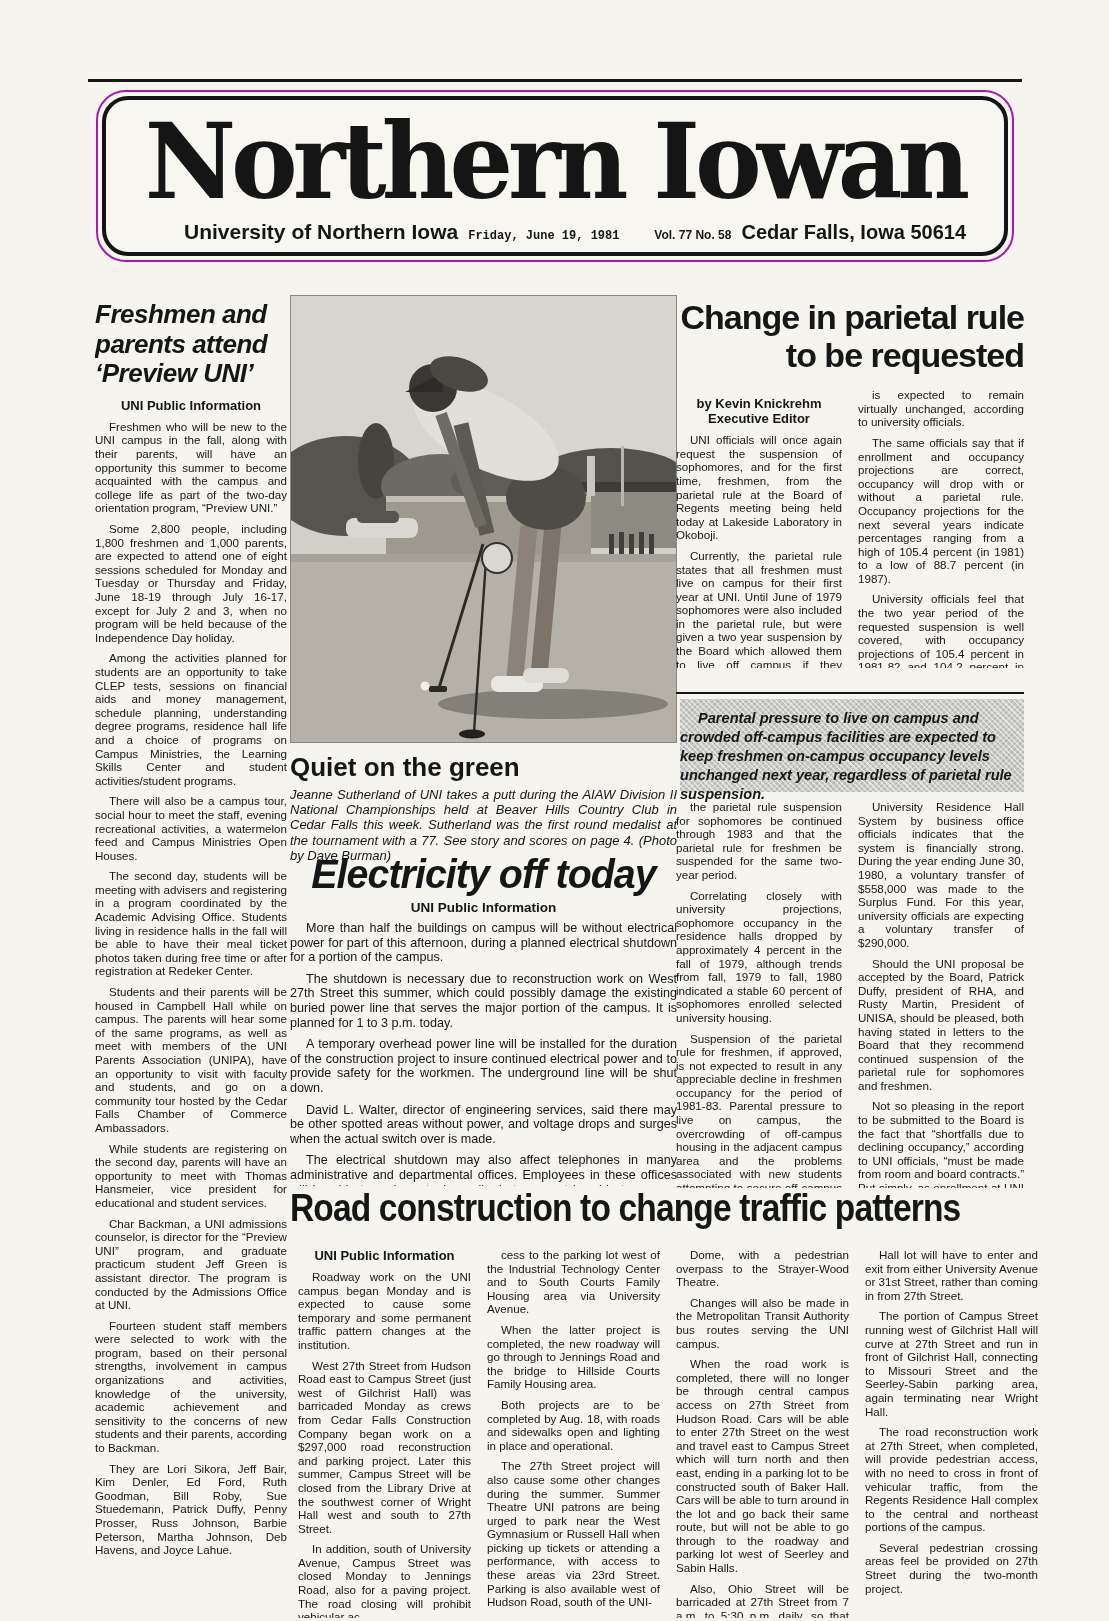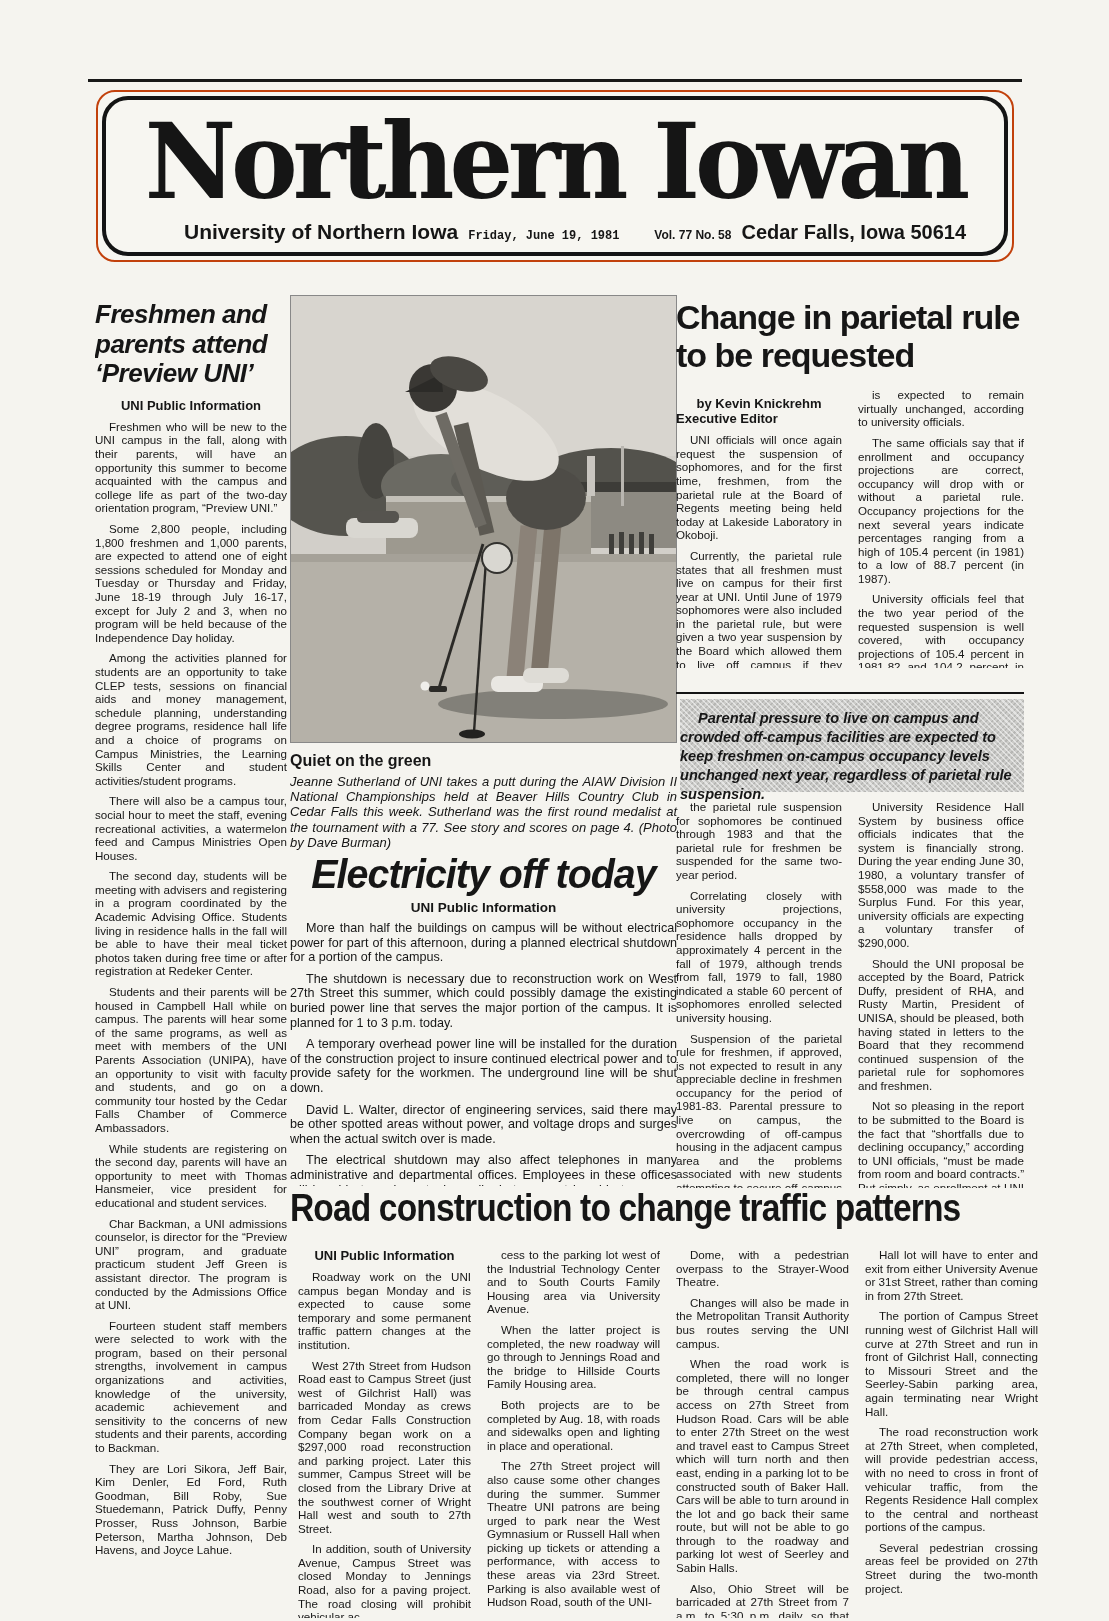--- a/index.html
+++ b/index.html
@@ -6,21 +6,21 @@
   html,body { background:#efede8; }
   .page {
     position:relative; width:1109px; height:1621px;
     background:#f5f4ef; color:#161616;
     font-family:"Liberation Sans", sans-serif;
     overflow:hidden;
   }
   .topline { position:absolute; left:88px; top:79px; width:934px; height:3px; background:#181818; }
   .mast-outer {
     position:absolute; left:96px; top:90px; width:918px; height:172px;
-    border:2px solid #c2410c; border-radius:19px; background:#f7f6f1;
+    border:2px solid #a21caf; border-radius:30px; background:#f7f6f1;
   }
   .mast-inner {
     position:absolute; inset:4px; border:4px solid #141414; border-radius:26px;
   }
   .mast-title {
     position:absolute; top:20px; left:0; right:0; text-align:center;
     font-family:"DejaVu Serif", serif; font-weight:bold;
     font-size:100px; line-height:1; letter-spacing:-5px; color:#151515;
     transform:scaleY(1.04);
   }
@@ -34,45 +34,45 @@
   .mast-vol  { font-size:12px; font-weight:bold; }
   .mast-city { font-size:20px; font-weight:bold; }
 
   .abs { position:absolute; }
   .clip { overflow:hidden; }
 
   .headline-italic {
     font-weight:bold; font-style:italic; font-size:26px; line-height:1.14; letter-spacing:-0.5px;
   }
   .byline { font-weight:bold; font-size:13px; text-align:center; margin:9px 0 7px; }
-  .byline2 { font-weight:bold; font-size:13px; text-align:left; margin:0 0 7px; }
+  .byline2 { font-weight:bold; font-size:13px; text-align:center; margin:0 0 7px; }
 
   .body-copy p {
     font-size:11.6px; line-height:13.6px; text-align:justify;
     text-indent:14px; margin:0 0 7px;
   }
   .body-copy-mid p {
     font-size:12.6px; line-height:14.6px; text-align:justify;
     text-indent:16px; margin:0 0 7px;
   }
 
   
   .photo { border:1px solid #888; background:#c9c6c0; }
 
-  .caption-title { font-weight:bold; font-size:16px; margin:6px 0 4px; }
+  .caption-title { font-weight:bold; font-size:26px; margin:6px 0 4px; }
   .caption-text  { font-style:italic; font-size:13px; line-height:15.2px; text-align:justify; }
 
   .elec-headline {
     font-style:italic; font-weight:bold; font-size:41px; line-height:1;
     text-align:center; letter-spacing:-1px; transform:scaleX(0.96); transform-origin:center;
   }
   .elec-byline { font-weight:bold; font-size:13.5px; text-align:center; margin:5px 0 6px; }
 
   .parietal-headline {
-    font-weight:bold; font-size:34px; line-height:1.12; letter-spacing:-1px;
+    font-weight:bold; font-size:34px; line-height:1.12; letter-spacing:-1px;text-align:right;
   }
   .twocol { display:flex; gap:16px; }
   .twocol .col { width:166px; }
 
   .rule-h { background:#141414; }
   .pullquote {
     background-color:#cbcbc8;
     background-image:
       repeating-linear-gradient(45deg, rgba(255,255,255,.5) 0 1.5px, transparent 1.5px 4px),
       repeating-linear-gradient(-45deg, rgba(0,0,0,.10) 0 1.5px, transparent 1.5px 4px);

